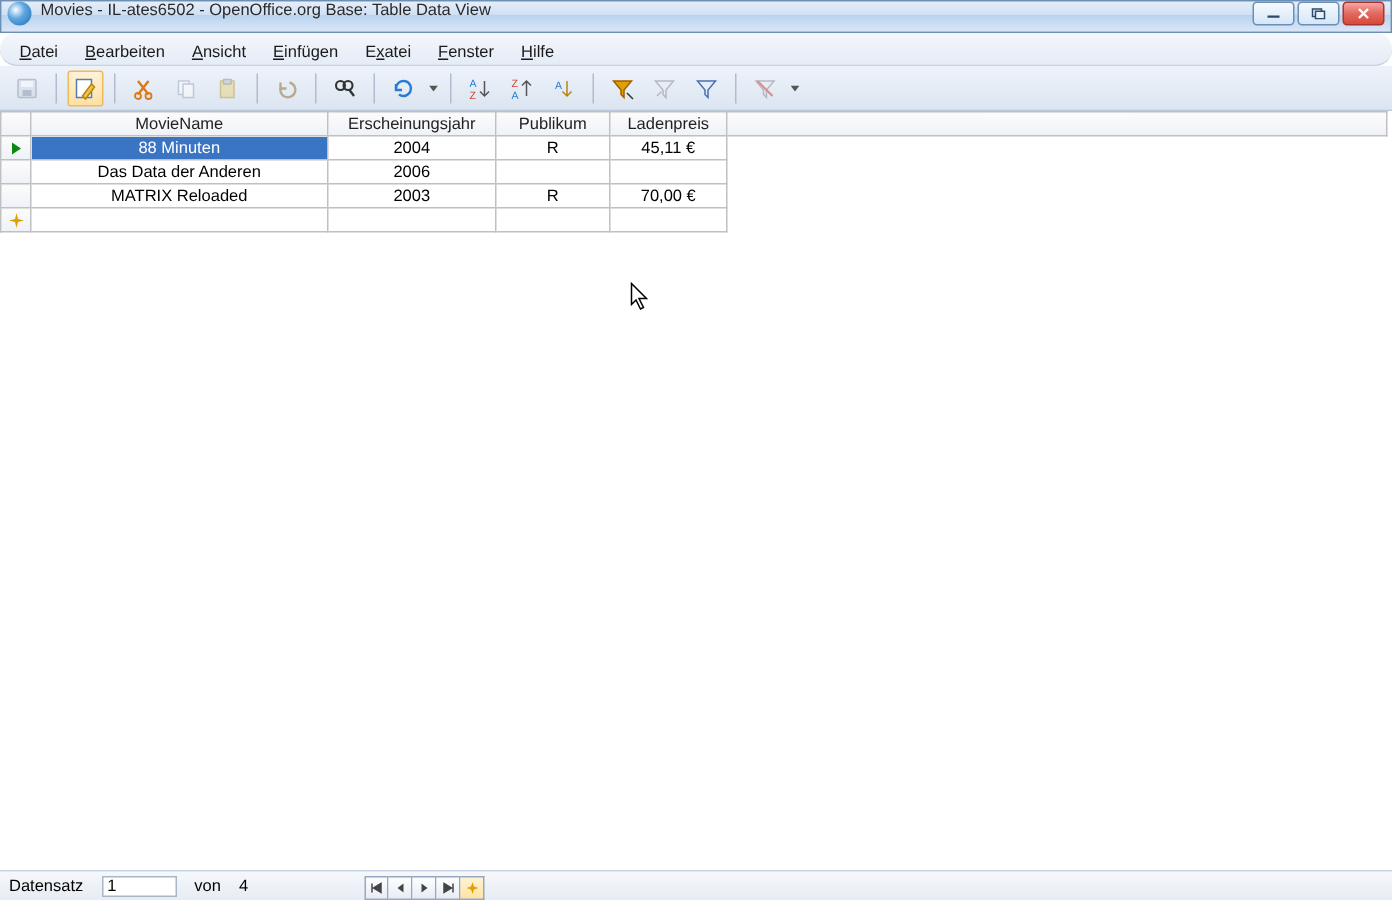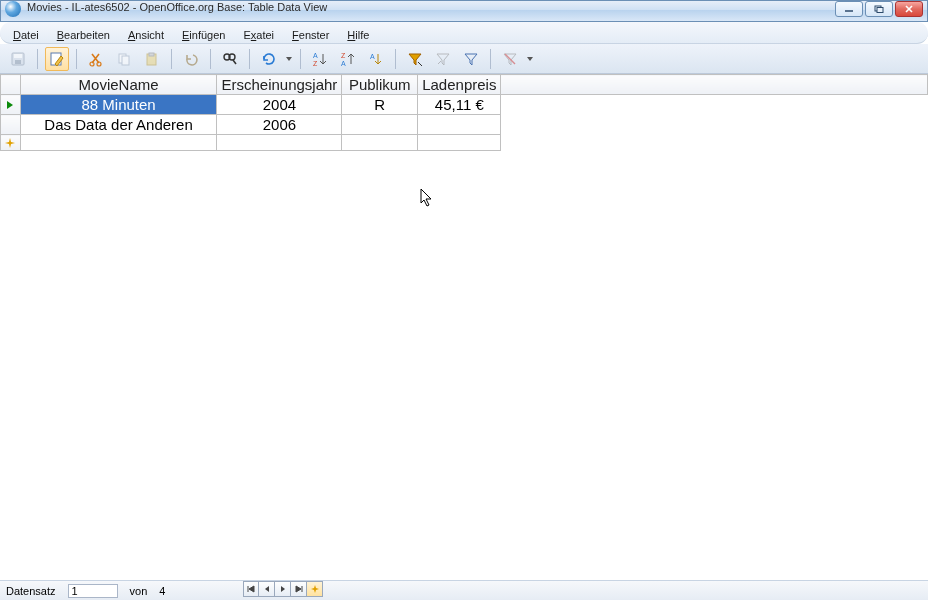--- a/index.html
+++ b/index.html
@@ -88,21 +88,21 @@
   background: #fff;
   position: relative;
 }
 .grid-wrap {
   flex: 1;
   overflow: hidden;
   position: relative;
 }
 table.data {
   border-collapse: collapse;
-  font-size: 15px;
+  font-size: 11px;
   table-layout: fixed;
   padding-left: 45px;
 }
 table.data th, table.data td {
   border: 1px solid #c0c0c0;
   padding: 1px 4px;
   height: 16px;
   text-align: center;
   white-space: nowrap;
   overflow: hidden;
@@ -132,21 +132,21 @@
   left: 420px; top: 114px;
   pointer-events: none;
 }
 .cursor-overlay svg { width: 14px; height: 20px; }
 
 .statusbar {
   height: 20px;
   background: linear-gradient(to bottom, #f6f8fb, #e6ecf4);
   border-top: 1px solid #c8d4e3;
   display: flex;
-  align-items: flex-start;
+  align-items: flex-end;
   font-size: 11px;
 }
 .status-seg { padding: 0 6px; display: flex; align-items: center; height: 100%; }
 .status-seg input.recno {
   width: 50px; height: 14px;
   border: 1px solid #aab6c8;
   background: #fff;
   font-size: 11px;
   padding: 0 3px;
 }
@@ -353,20 +353,28 @@
           </tr>
           <tr>
             <td class="row-head"></td>
             <td>Das Data der Anderen</td>
             <td>2006</td>
             <td></td>
             <td></td>
             <td style="border: none;"></td>
           </tr>
           <tr>
+            <td class="row-head"></td>
+            <td>MATRIX Reloaded</td>
+            <td>2003</td>
+            <td>R</td>
+            <td>70,00 €</td>
+            <td style="border: none;"></td>
+          </tr>
+          <tr>
             <td class="row-head">
               <svg viewBox="0 0 10 10">
                 <path d="M5 0 L6 4 L10 5 L6 6 L5 10 L4 6 L0 5 L4 4 Z" fill="#e0a000"></path>
               </svg>
             </td>
             <td></td>
             <td></td>
             <td></td>
             <td></td>
             <td style="border: none;"></td>

